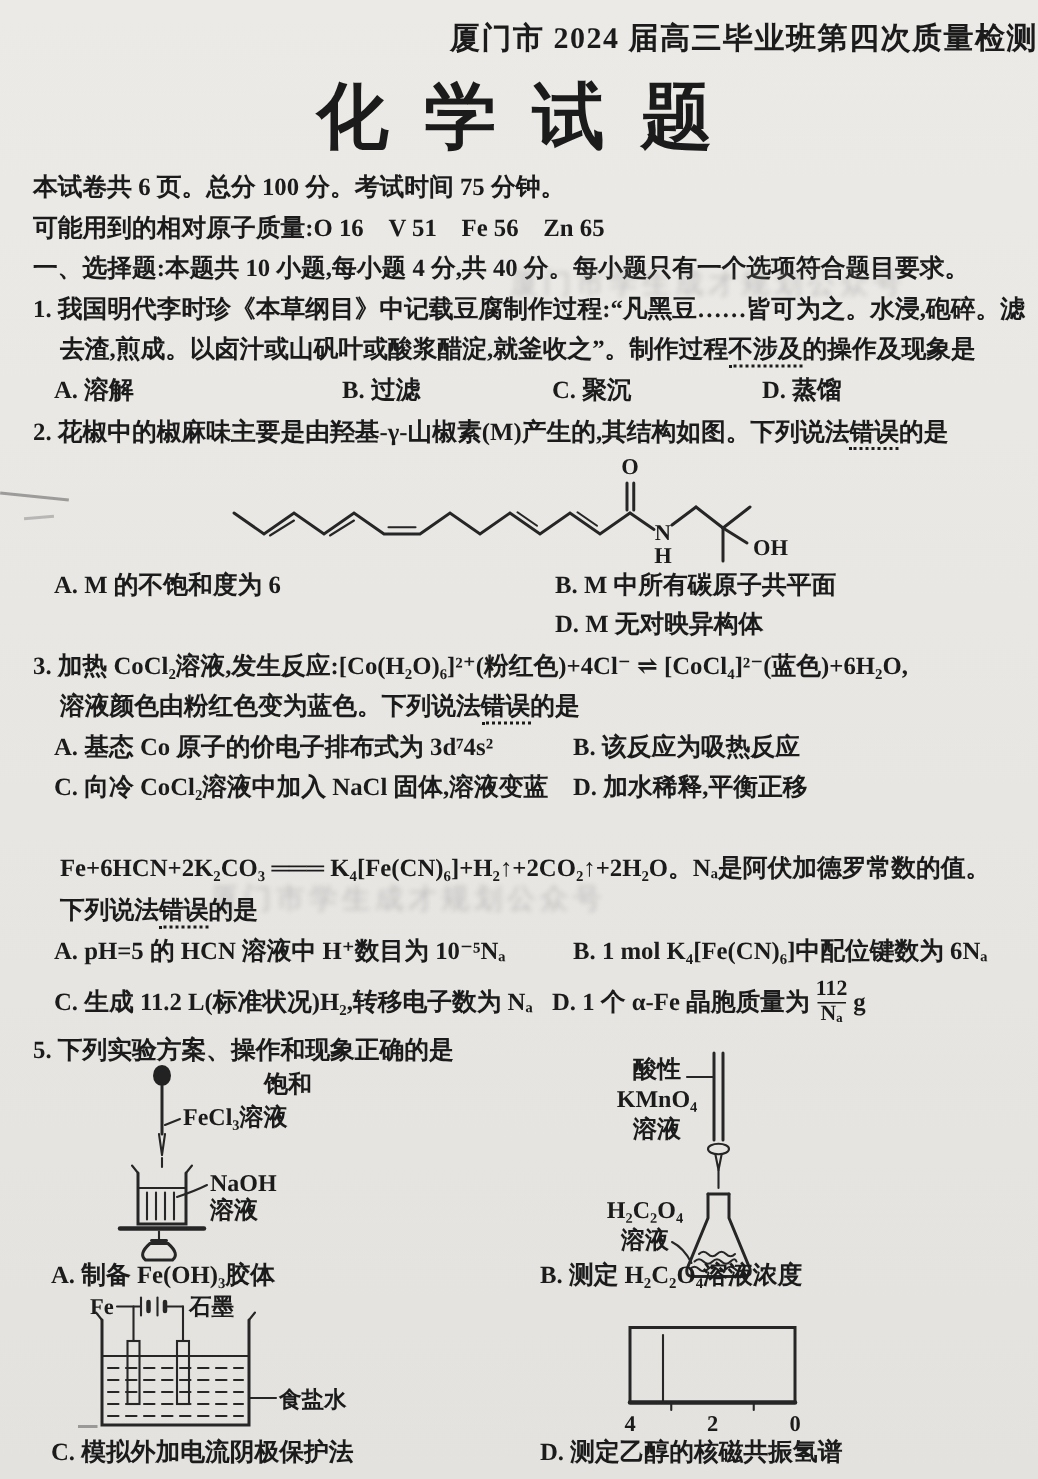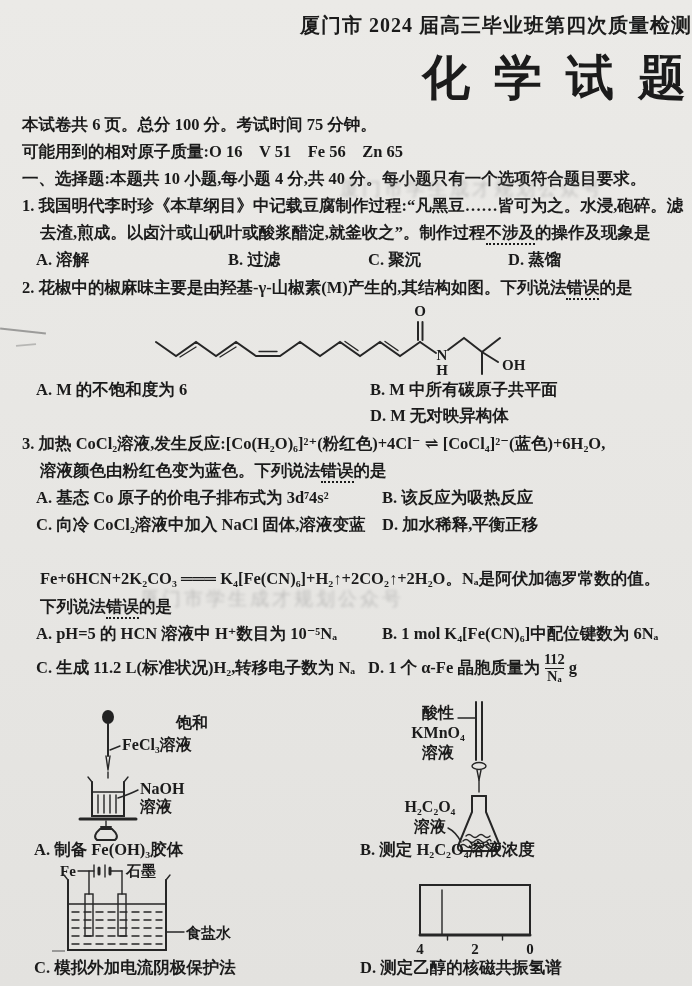--- a/index.html
+++ b/index.html
@@ -4,21 +4,21 @@
 <style>
   html,body{margin:0;padding:0;background:#b5b4b2;}
   .page{
     position:relative;width:692px;height:986px;margin:0 auto;
     background:linear-gradient(180deg,#ebeae7 0%,#e7e6e3 55%,#e3e2df 100%);
     font-family:"Liberation Serif","DejaVu Serif",serif;
     color:#1b1b1b;overflow:hidden;
   }
   .abs{position:absolute;white-space:nowrap;}
   .hline{font-size:20px;font-weight:700;letter-spacing:1px;text-align:right;left:0;right:0;margin-left:47px;}
-  .examtitle{font-size:48px;font-weight:700;letter-spacing:6px;text-align:right;left:0;right:0;}
+  .examtitle{font-size:48px;font-weight:700;letter-spacing:6px;text-align:center;left:0;right:0;}
   .bline{font-size:16.5px;font-weight:600;line-height:1.25;}
   .bold{font-weight:700;}
   .emph{border-bottom:2.5px dotted #1b1b1b;padding-bottom:1px;}
   .frac{display:inline-flex;flex-direction:column;align-items:center;vertical-align:middle;
         line-height:1.05;font-size:14.5px;margin:0 4px;}
   .frac .den{border-top:1.6px solid #1b1b1b;padding:0 2px;}
   .dline{display:inline-flex;align-items:center;height:40px;}
   .watermark{color:#8f8f8f;opacity:.45;filter:blur(1.8px);font-size:19px;font-weight:400;
              letter-spacing:3px;white-space:nowrap;}
   .artifact{border-top:2.5px solid #5c5c5c;opacity:.55;}
@@ -93,20 +93,21 @@
   <div class="abs bline dline" style="left:36px;top:648px;">C. 生成 11.2 L(标准状况)H₂,转移电子数为 Nₐ</div>
   <div class="abs bline dline" style="left:368px;top:648px;">
     <span>D. 1 个 α-Fe 晶胞质量为</span>
     <span class="frac">
         <span class="num">112</span>
         <span class="den">Nₐ</span>
       </span>
     <span>g</span>
   </div>
 
+  <div class="abs bline" style="left:22px;top:690px;">5. 下列实验方案、操作和现象正确的是</div>
 
   <svg class="abs" style="left:50px;top:710px;" width="215" height="130" viewBox="0 0 215 130">
     <ellipse cx="58" cy="7" rx="6" ry="7" fill="#222"></ellipse>
     <path class="st" d="M58,14 L58,46"></path>
     <path class="st thin" d="M56,46 L58,60 M60,46 L58,60"></path>
     <path class="st thin" d="M58,62 L58,68"></path>
     <path class="st thin" d="M60,40 L70,36"></path>
     <text x="126" y="18" font-size="16">饱和</text>
     <text x="72" y="40" font-size="16">FeCl₃溶液</text>
     <path class="st" d="M42,72 L42,106 L74,106 L74,72"></path>

